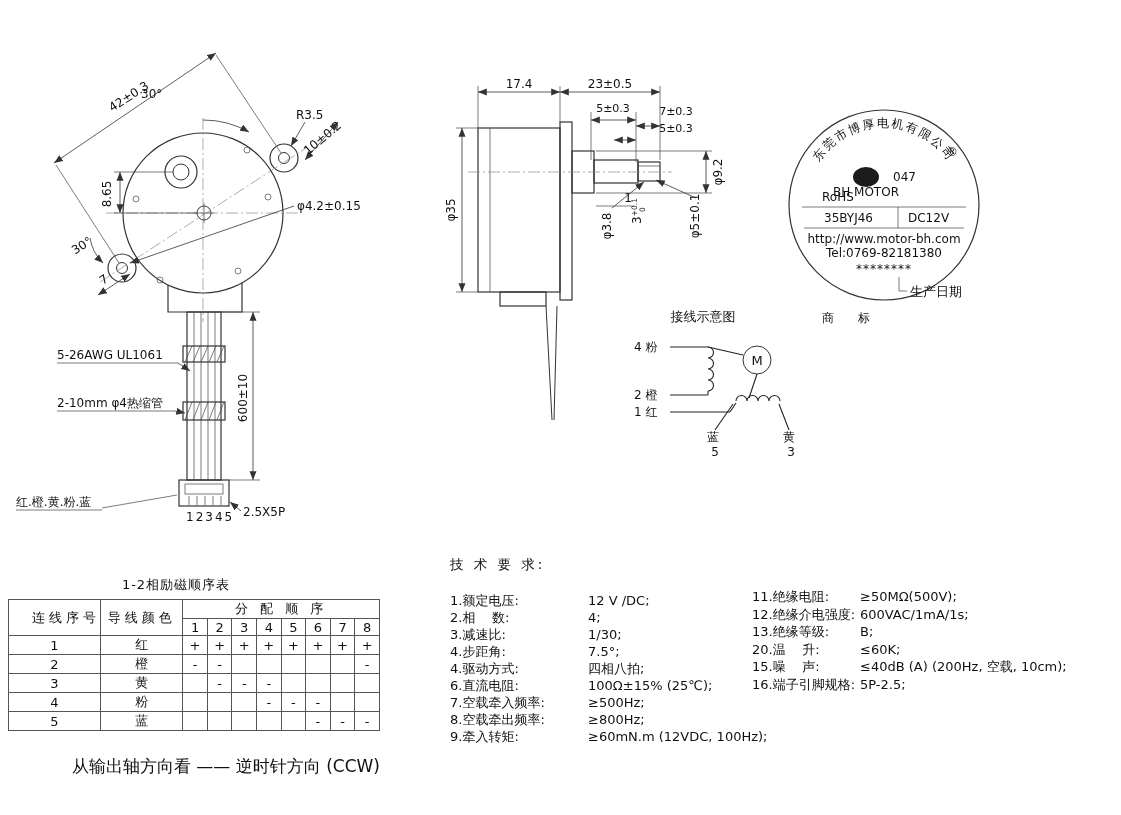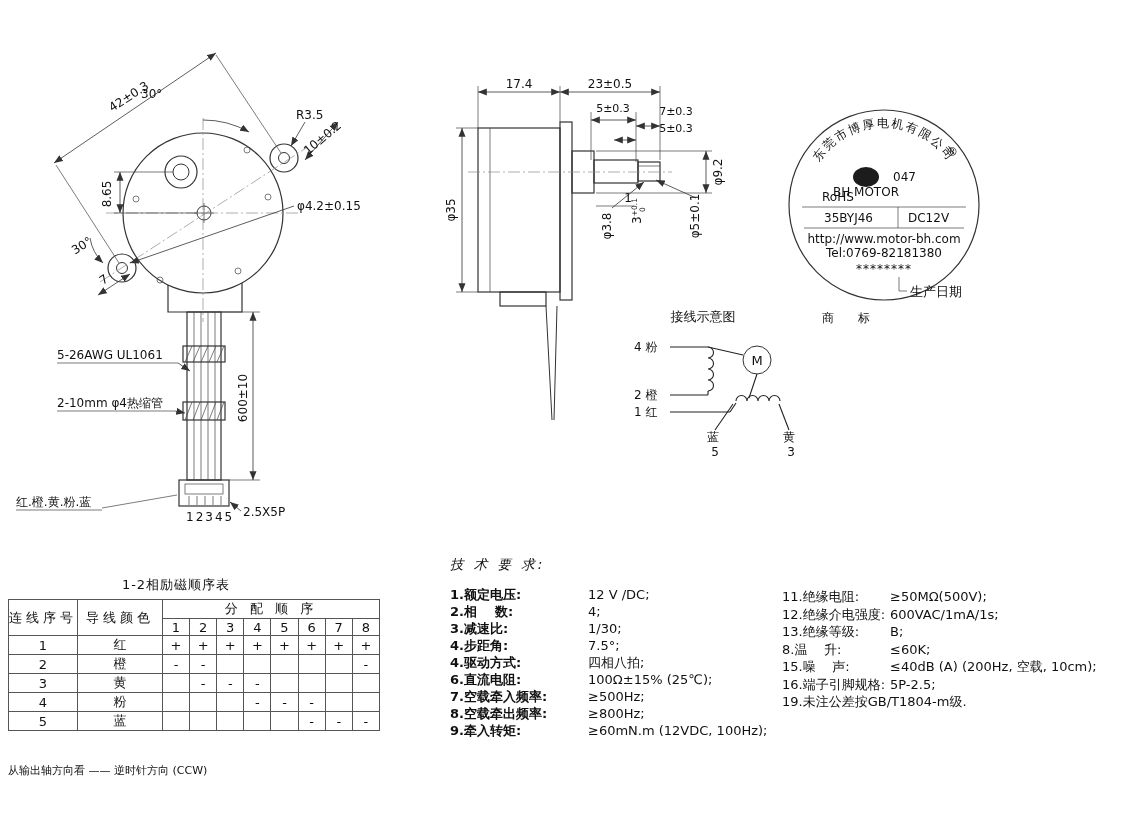--- a/index.html
+++ b/index.html
@@ -13,32 +13,32 @@
   .dim{stroke:#333;stroke-width:0.8;fill:none;}
   .w{stroke:#222;stroke-width:1.1;fill:none;}
   text.dt{font-family:"DejaVu Sans","Liberation Sans",sans-serif;font-size:12px;fill:#111;}
   text.dts{font-size:11px;}
   text.cn{font-size:13px;}
   
   .table-block{position:absolute;left:8px;top:576px;width:372px;}
   .table-title{width:100%;text-align:center;font-size:13px;letter-spacing:1px;transform:translateX(-18px);margin-bottom:5px;}
   table.seq-table{border-collapse:collapse;font-size:13px;table-layout:fixed;}
   .seq-table th,.seq-table td{border:1px solid #555;text-align:center;padding:0;height:16px;font-weight:normal;white-space:pre;}
-  .seq-table th.c1{width:62px;}
+  .seq-table th.c1{width:62px;padding-left:23px;}
   .seq-table th.c2{width:88px;}
   .seq-table th.step,.seq-table td{width:30px;}
   .seq-table thead tr:first-child th{height:18px;letter-spacing:4px;}
-  .table-footer{margin-top:32px;text-align:left;font-size:11px;white-space:pre;}
+  .table-footer{margin-top:24px;text-align:right;font-size:17px;white-space:pre;}
   
   .specs{position:absolute;font-size:13px;line-height:17px;}
-  .spec-title{letter-spacing:3px;white-space:pre;margin-bottom:13px;font-size:13.5px;font-style:italic;}
+  .spec-title{letter-spacing:3px;white-space:pre;margin-bottom:19px;font-size:13.5px;}
   .spec-item{display:flex;white-space:pre;}
   .specs-left{left:450px;top:556px;}
-  .specs-right{left:752px;top:588px;line-height:17.5px;margin-left:30px;}
-  .specs-left .lbl{min-width:138px;display:inline-block;font-weight:bold;}
+  .specs-right{left:752px;top:588px;line-height:17.5px;}
+  .specs-left .lbl{min-width:138px;display:inline-block;}
   .specs-right .lbl{min-width:108px;display:inline-block;}
 </style>
 </head>
 <body>
 
 <div class="page">
 
 <svg width="1121" height="815" viewBox="0 0 1121 815" xmlns="http://www.w3.org/2000/svg">
   <defs>
     <marker id="arr" viewBox="0 0 10 8" markerWidth="11" markerHeight="9" refX="10" refY="4" orient="auto-start-reverse">
@@ -349,19 +349,18 @@
         <div class="spec-item"><span class="lbl">6.直流电阻:</span><span class="val">100Ω±15% (25℃);</span></div>
         <div class="spec-item"><span class="lbl">7.空载牵入频率:</span><span class="val">≥500Hz;</span></div>
         <div class="spec-item"><span class="lbl">8.空载牵出频率:</span><span class="val">≥800Hz;</span></div>
         <div class="spec-item"><span class="lbl">9.牵入转矩:</span><span class="val">≥60mN.m (12VDC, 100Hz);</span></div>
       </div>
   </div>
   <div class="specs specs-right" id="specs-right-list">
       <div class="spec-item"><span class="lbl">11.绝缘电阻:</span><span class="val">≥50MΩ(500V);</span></div>
       <div class="spec-item"><span class="lbl">12.绝缘介电强度:</span><span class="val">600VAC/1mA/1s;</span></div>
       <div class="spec-item"><span class="lbl">13.绝缘等级:</span><span class="val">B;</span></div>
-      <div class="spec-item"><span class="lbl">8.温    升:</span><span class="val">≤60K;</span></div>
+      <div class="spec-item"><span class="lbl">20.温    升:</span><span class="val">≤60K;</span></div>
       <div class="spec-item"><span class="lbl">15.噪    声:</span><span class="val">≤40dB (A) (200Hz, 空载, 10cm);</span></div>
       <div class="spec-item"><span class="lbl">16.端子引脚规格:</span><span class="val">5P-2.5;</span></div>
-      <div class="spec-item"><span class="lbl">19.未注公差按GB/T1804-m级.</span><span class="val"></span></div>
     </div>
 
 </div>
 
 </body></html>

